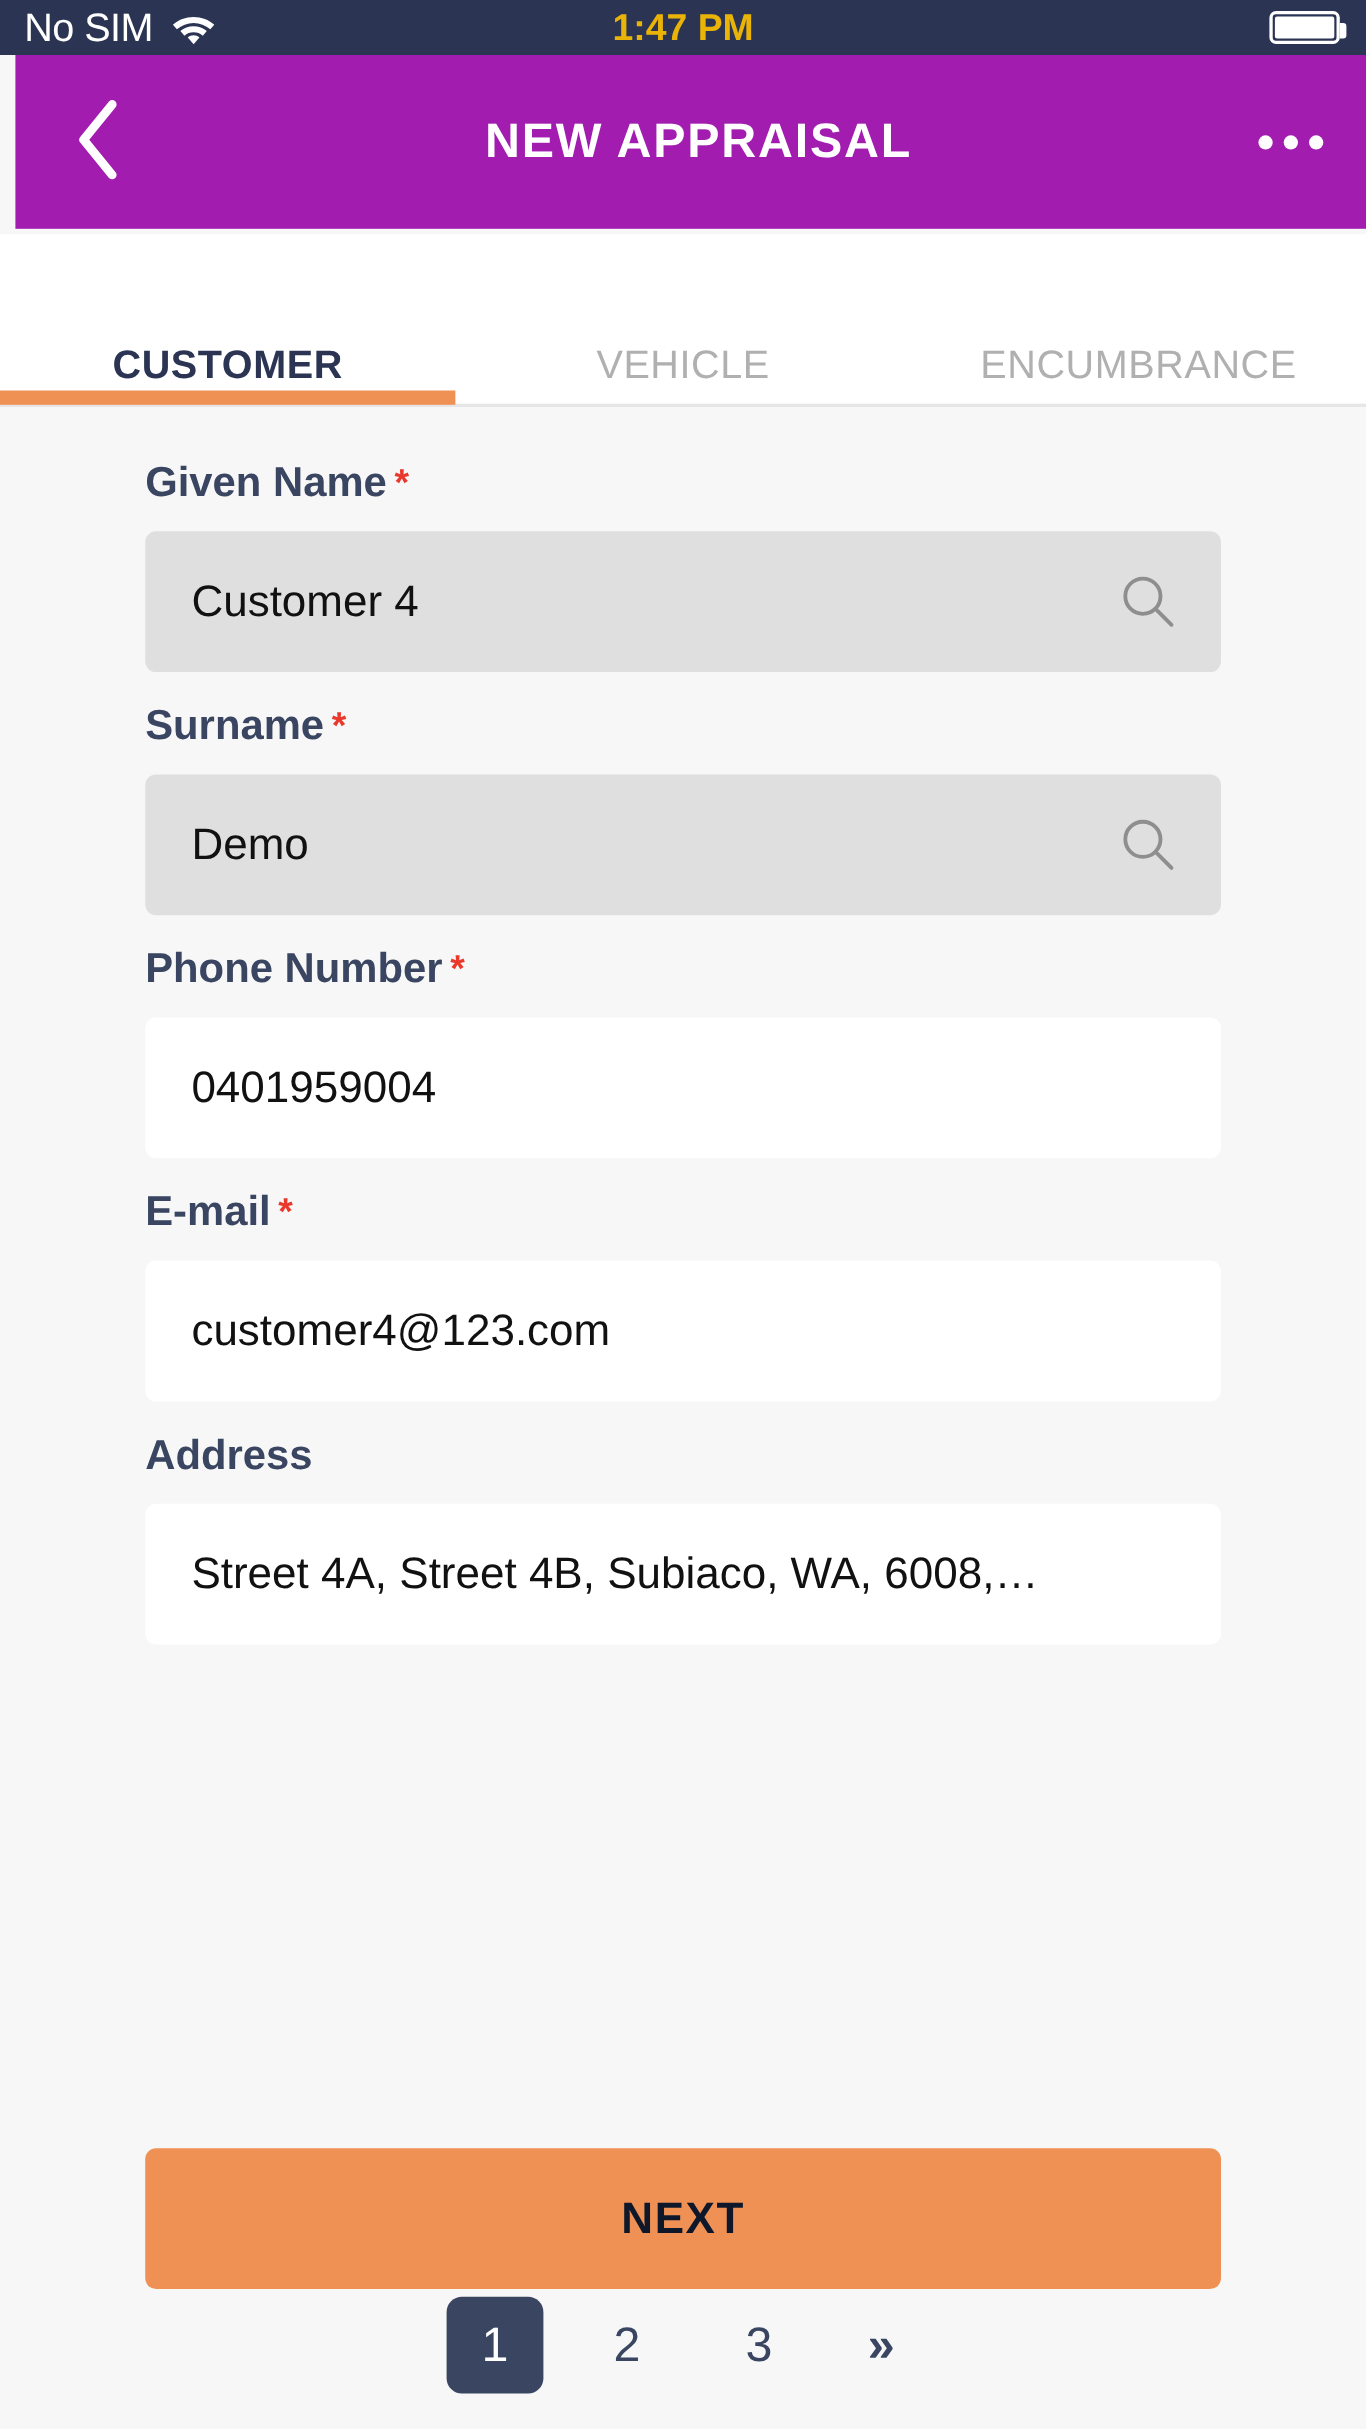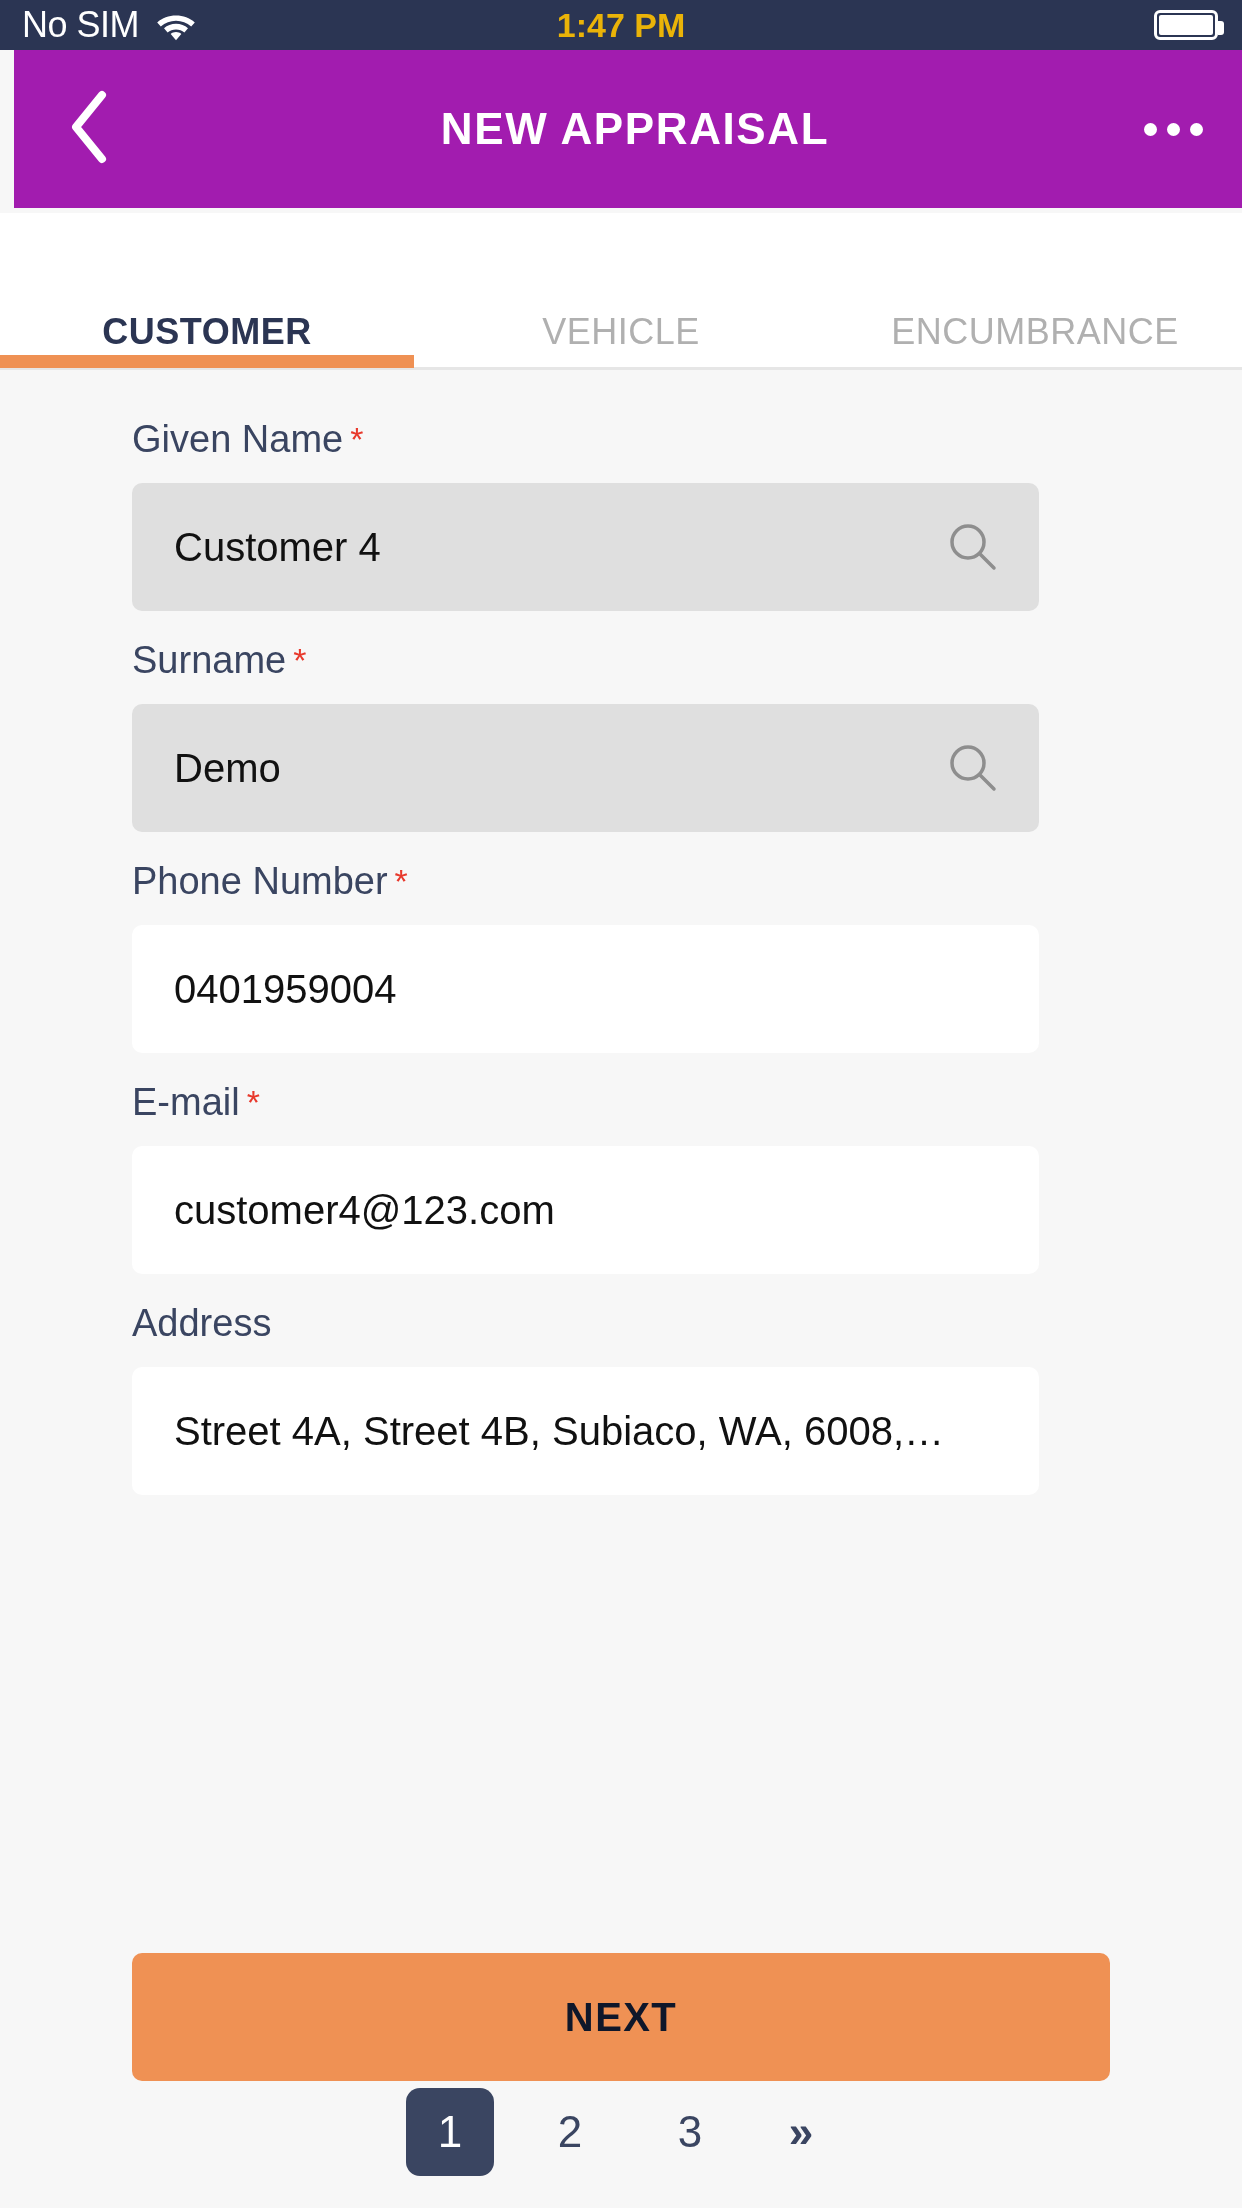--- a/index.html
+++ b/index.html
@@ -190,34 +190,34 @@
     overflow: hidden;
   }
   .field {
     position: absolute;
     left: 132px;
     width: 978px;
   }
   .field-label {
     font-size: 38px;
     color: #3a4561;
-    font-weight: 400;
+    font-weight: 700;
     margin-bottom: 22px;
     white-space: nowrap;
   }
   .req {
     color: #e8392c;
     font-size: 34px;
     margin-left: 7px;
     vertical-align: top;
     position: relative;
     top: 2px;
   }
   .field-input {
-    width: 907px;
+    width: 978px;
     height: 128px;
     border-radius: 10px;
     display: flex;
     align-items: center;
     padding: 0 42px;
     font-size: 40px;
     color: #111111;
     position: relative;
     overflow: hidden;
   }

